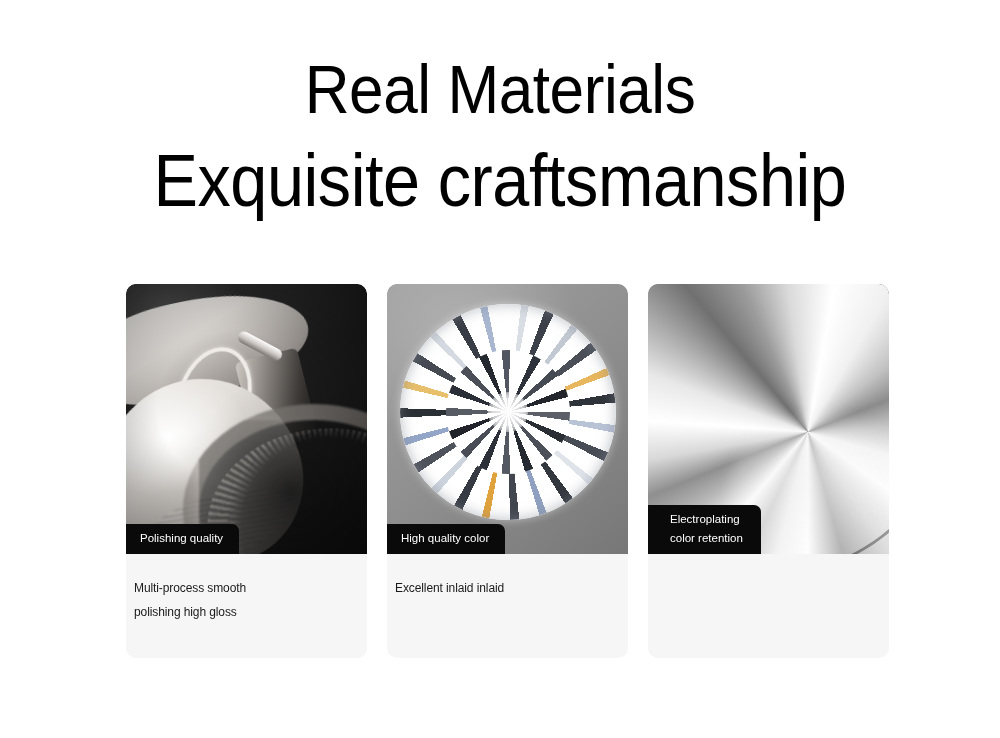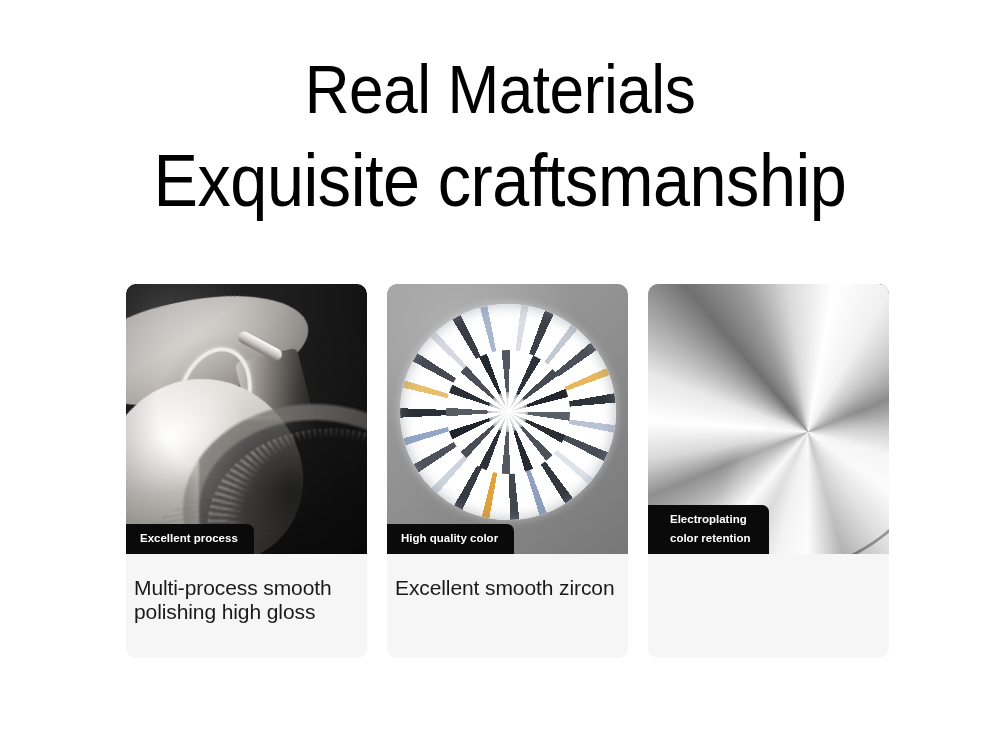--- a/index.html
+++ b/index.html
@@ -359,36 +359,36 @@
     left: 0;
     bottom: 0;
     background: #0a0a0a;
     color: #ffffff;
     font-size: 11.5px;
     line-height: 17px;
     padding: 6px 16px 7px 14px;
     border-radius: 0 7px 0 0;
     z-index: 3;
     white-space: pre-line;
-    font-weight: 700;
+    font-weight: 400;
   }
   .badge.two-line {
     padding: 5px 18px 6px 22px;
     line-height: 19px;
   }
 
   
   .card-caption {
     background: #f6f6f6;
     padding: 22px 6px 34px 8px;
     min-height: 78px;
     box-sizing: border-box;
   }
   .caption-text {
-    font-size: 21px;
+    font-size: 12px;
     line-height: 24px;
     color: #1a1a1a;
     white-space: pre-line;
     letter-spacing: -0.1px;
   }
 </style>
 </head>
 <body>
 
 <div class="page">
@@ -404,41 +404,41 @@
       <div class="card-media media-polish">
         <div class="bg"></div>
         <div class="finger-top"></div>
         <div class="spindle"></div>
         <div class="spindle-rod"></div>
         <div class="ring"></div>
         <div class="thumb"></div>
         <div class="wheel"></div>
         <div class="wheel-fuzz"></div>
         <div class="vignette"></div>
-        <div class="badge">Excellent process</div>
+        <div class="badge">Polishing quality</div>
       </div>
       <div class="card-caption">
         <div class="caption-text">Multi-process smooth
 polishing high gloss</div>
       </div>
     </div>
 
     <div class="card">
       <div class="card-media media-zircon">
         <div class="bg"></div>
         <div class="gem">
           <div class="facets"></div>
           <div class="star"></div>
           <div class="table-hi"></div>
           <div class="rim"></div>
         </div>
         <div class="badge">High quality color</div>
       </div>
       <div class="card-caption">
-        <div class="caption-text">Excellent smooth zircon</div>
+        <div class="caption-text">Excellent inlaid inlaid</div>
       </div>
     </div>
 
     <div class="card">
       <div class="card-media media-ring">
         <div class="bg"></div>
         <div class="band"></div>
         <div class="band-inner"></div>
         <div class="band-hi"></div>
         <div class="glow"></div>

